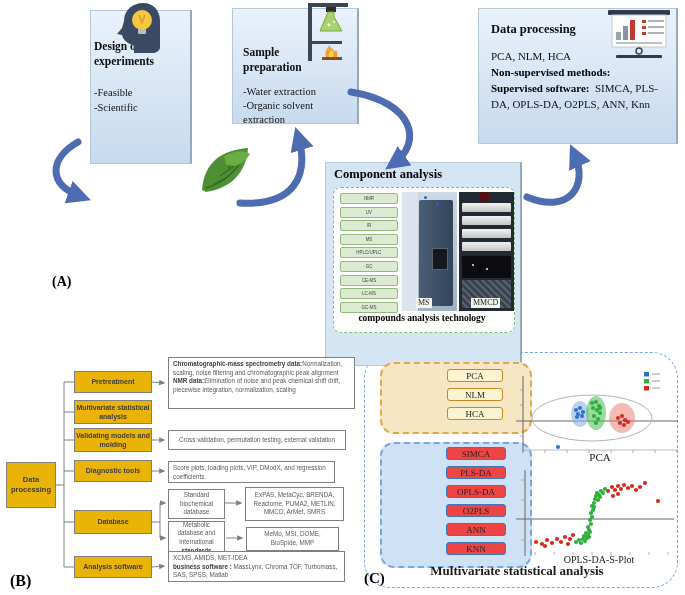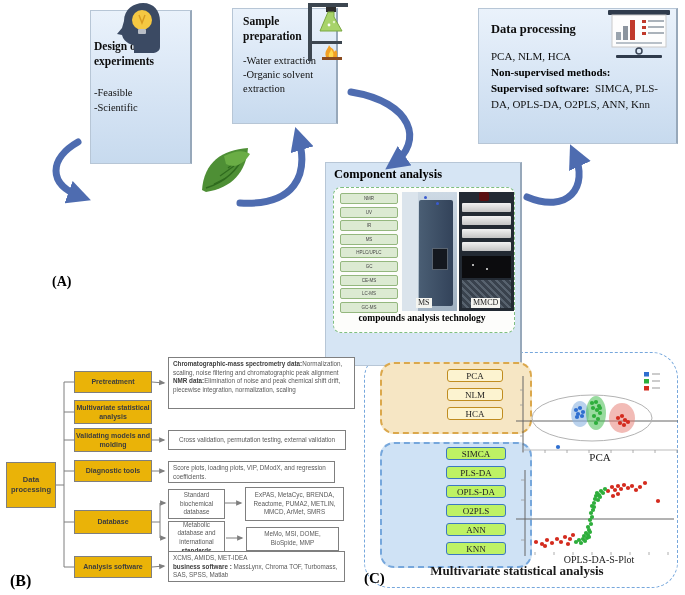--- a/index.html
+++ b/index.html
@@ -5,21 +5,21 @@
   html,body{margin:0;padding:0;background:#fff;}
   .stage{position:relative;width:685px;height:595px;background:#fff;font-family:"Liberation Serif",serif;overflow:hidden;}
   .pre{white-space:pre-line;}
   
   .abox{position:absolute;background:linear-gradient(180deg,#eaf2fb 0%,#d3e2f3 65%,#c7daee 100%);
         border:1px solid #b7c6d6;border-right:2px solid #97a8ba;box-sizing:border-box;z-index:1;}
   .abox-title{font-weight:bold;font-size:11.5px;line-height:1.3;color:#0d0d0d;}
   .abox-body{font-size:10.5px;line-height:1.45;color:#111;}
   .box-design{left:52px;top:10px;width:102px;height:154px;padding:28px 0 0 3px;margin-left:38px;}
   .box-design .abox-body{margin-top:16px;}
-  .box-prep{left:232px;top:8px;width:106px;height:116px;padding:5px 0 0 10px;}
+  .box-prep{left:232px;top:8px;width:127px;height:116px;padding:36px 0 0 10px;}
   .box-prep .abox-body{margin-top:10px;line-height:1.35;}
   .box-proc{left:478px;top:8px;width:200px;height:136px;padding:12px 0 0 12px;}
   .proc-body{margin-top:12px;width:182px;font-size:11px;line-height:1.45;color:#111;}
   .proc-body b{color:#000;}
   .box-acq{left:95px;top:163px;width:142px;height:134px;padding:26px 0 0 12px;}
   .box-acq .abox-body{margin-top:14px;line-height:1.4;}
   .panel-label{position:absolute;font-weight:bold;font-size:14px;color:#000;z-index:6;}
   
   .box-comp{left:325px;top:162px;width:197px;height:204px;background:#d6e5f4;border:1px solid #b7c6d6;
             border-right:2px solid #97a8ba;position:absolute;box-sizing:border-box;z-index:1;}
@@ -56,21 +56,21 @@
   .bcenter{display:flex;align-items:center;justify-content:center;text-align:center;}
   
   .c-outer{position:absolute;left:364px;top:352px;width:314px;height:236px;border:1.5px dashed #76a7dc;border-radius:26px;box-sizing:border-box;z-index:0;}
   .c-group{position:absolute;box-sizing:border-box;border-radius:14px;z-index:1;}
   .c-nonsup{left:380px;top:362px;width:152px;height:72px;background:#f6e6c4;border:2px dashed #dba84c;}
   .c-sup{left:380px;top:442px;width:152px;height:126px;background:#cfe2f5;border:2px dashed #76a7dc;}
   .c-group-label{position:absolute;font-size:11px;line-height:1.3;color:#1a1a1a;text-align:center;}
   .c-btn{position:absolute;height:13px;border-radius:3px;font-size:9px;color:#222;display:flex;align-items:center;
          justify-content:center;box-sizing:border-box;z-index:2;}
   .c-btn-o{width:56px;left:447px;background:#fcf3d0;border:1.5px solid #c08c1f;}
-  .c-btn-b{width:60px;left:446px;background:#bef264;border:1.5px solid #3c78c0;}
+  .c-btn-b{width:60px;left:446px;background:#ef4444;border:1.5px solid #3c78c0;}
   .c-cap{position:absolute;text-align:center;color:#1a1a1a;z-index:3;}
   
   .overlay{position:absolute;left:0;top:0;z-index:5;pointer-events:none;}
 </style>
 </head>
 <body>
 
 <div class="stage">
 
   <div class="abox box-design">

